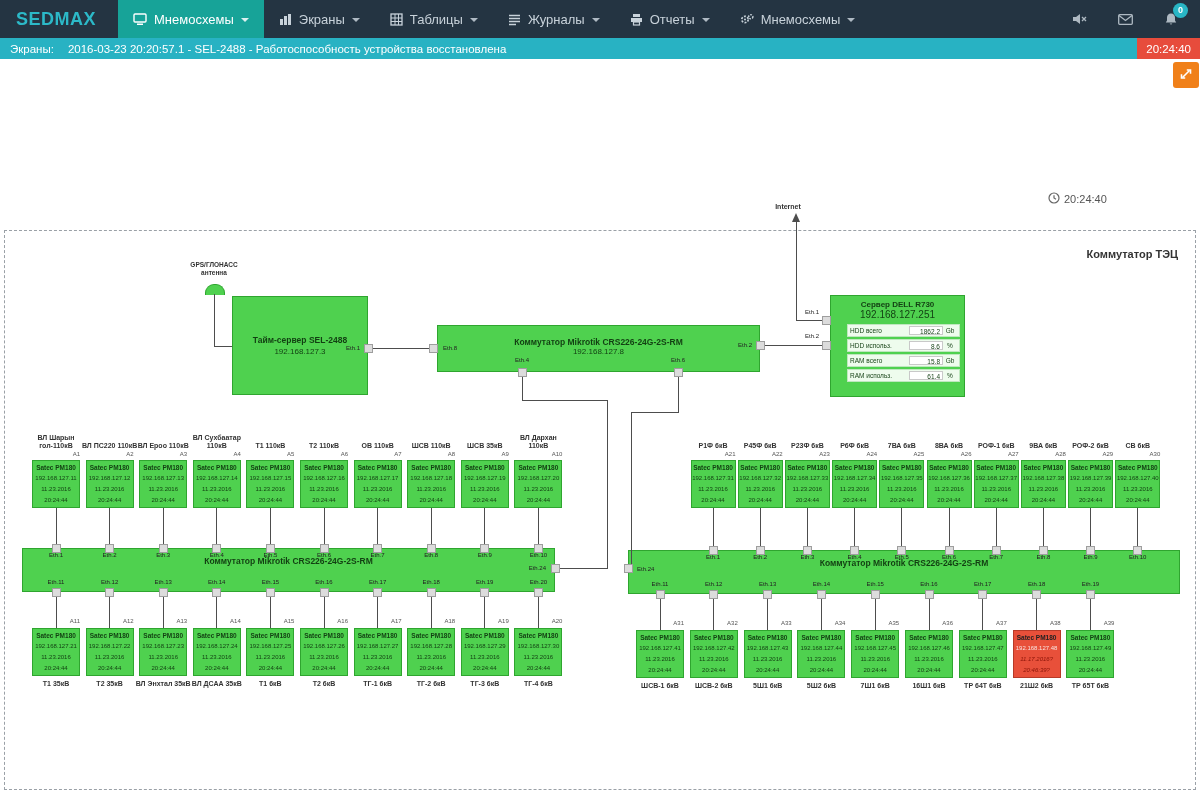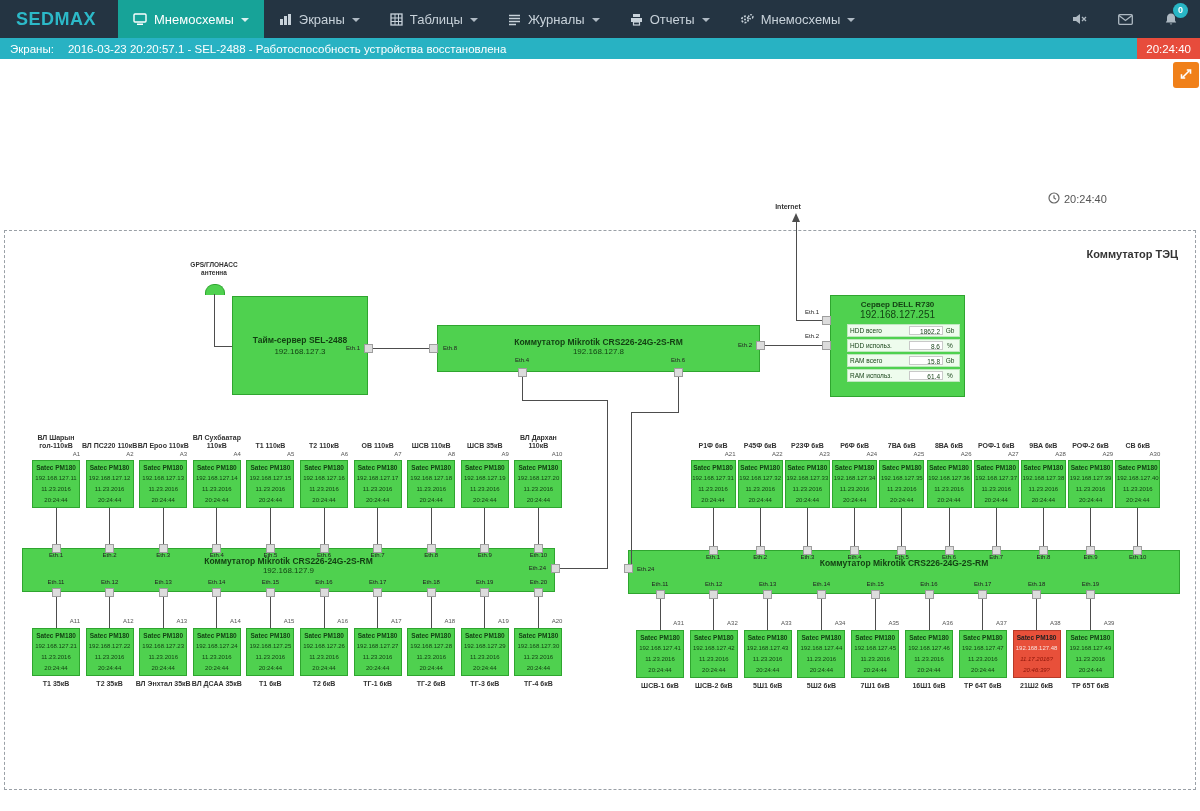--- a/index.html
+++ b/index.html
@@ -242,21 +242,20 @@
           <div class="metric">
             <span class="metric-label">RAM использ.</span>
             <span class="metric-value">61.4</span>
             <span class="metric-unit">%</span>
           </div>
         </div>
     </div>
 
     <div class="gbox lswitch">
       <div class="sw-name">Коммутатор Mikrotik CRS226-24G-2S-RM</div>
-      <div class="sw-ip">192.168.127.9</div>
     </div>
 
     <div class="gbox rswitch">
       <div class="sw-name">Коммутатор Mikrotik CRS226-24G-2S-RM</div>
     </div>
 
     <div id="gen">
         <div class="dev-name above" style="left: 27px; width: 58px; top: 424px; white-space: normal; height: 26px;">ВЛ Шарын гол-110кВ</div>
         <div class="dev-code" style="left: 32px; width: 48px; top: 451px;">A1</div>
         <div class="dev" style="left: 32px; top: 460px; width: 48px;">

